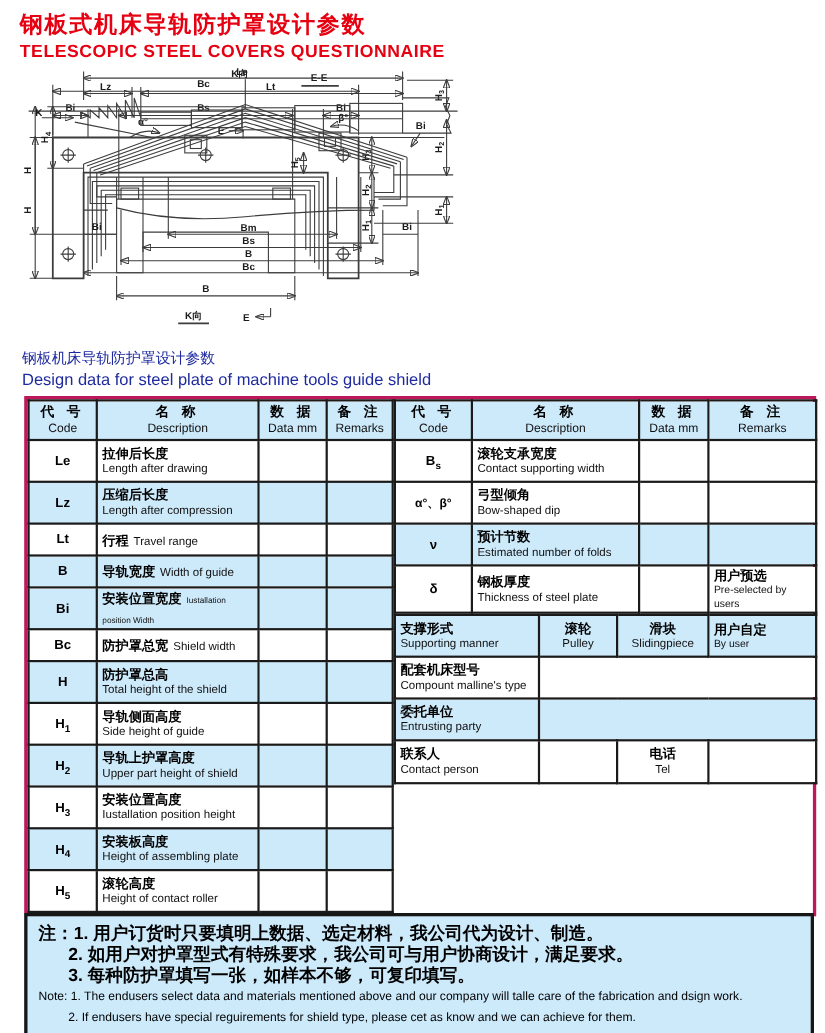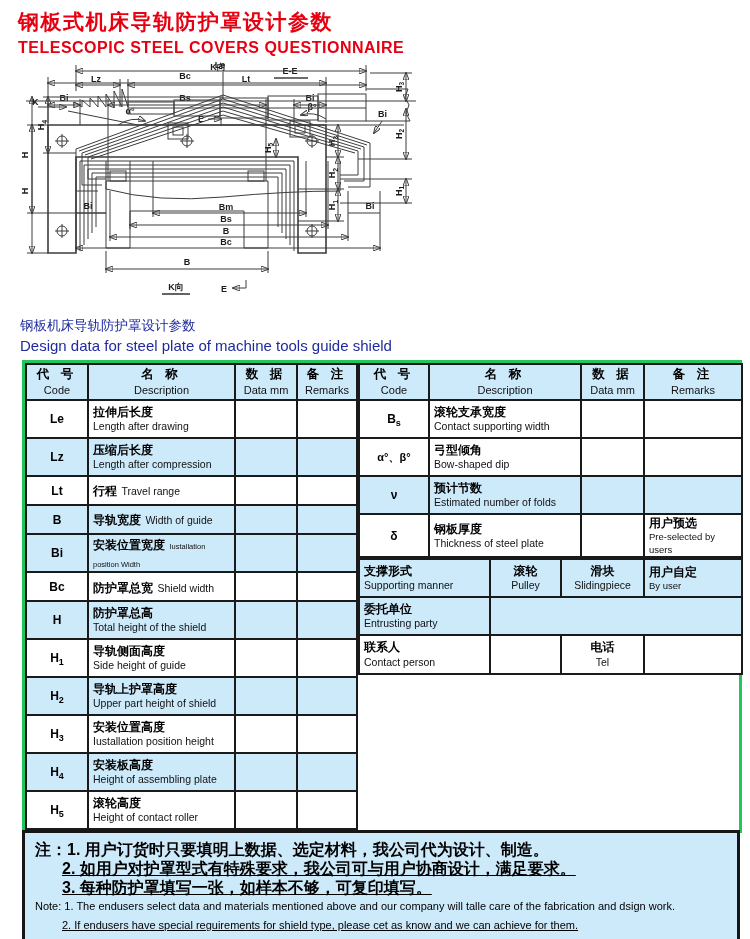--- a/index.html
+++ b/index.html
@@ -19,42 +19,42 @@
   .dg line, .dg path, .dg rect, .dg circle, .dg polyline { stroke:#3c3c3c; fill:none; stroke-width:1; }
   .dg text { fill:#1c1c1c; font-family:"Liberation Sans","DejaVu Sans",sans-serif; font-size:9px; font-weight:bold; stroke:none; }
   .dg .thk { stroke-width:1.6; }
 
   
   .section-h { margin:4px 0 6px 2px; }
   .section-zh { color:#1e2a9e; font-weight:normal; font-size:13.5px; }
   .section-en { color:#1e2a9e; font-size:15px; margin-top:2px; }
 
   
-  .tbl-outer { margin-left:4px; width:714px; border:3px solid #22c55e; }
+  .tbl-outer { margin-left:4px; width:714px; border:3px solid #be185d; }
   .tbl-flex { display:flex; }
   table { border-collapse:collapse; table-layout:fixed; }
   td { border:2px solid #1a1a1a; padding:0 4px; vertical-align:middle; overflow:hidden; background:#fff; }
   tr.shade td { background:#cdeafb; }
   tr.h36 { height:36px; } tr.h38 { height:38px; } tr.h39 { height:39px; }
   tr.h29 { height:29px; } tr.h28 { height:28px; }
   .zh { font-weight:bold; font-size:12px; color:#000; line-height:1.35; }
   .en { font-size:10.5px; color:#101010; line-height:1.3; }
   .en.tiny { font-size:7.5px; }
   .rem-en { font-size:9.5px; color:#101010; line-height:1.3; }
   .ctr { text-align:center; }
   .cd { font-weight:bold; font-size:12px; color:#000; }
   .cd sub { font-size:9px; }
   .hd .zh { letter-spacing:4px; font-size:12.5px; }
   .hd .en { font-size:11px; }
 
   
   .notes { margin-left:4px; width:694px; margin-top:-3px; border:3px solid #161616; background:#cdeafb; padding:7px 8px 6px 10px; }
   .note-zh { font-weight:bold; font-size:16px; color:#000000; line-height:19px; }
   .note-en { font-size:11px; color:#000; line-height:19px; }
-  .ind { padding-left:27px;text-decoration:underline; }
+  .ind { padding-left:27px; }
 </style>
 </head>
 <body>
 
 <div class="page">
 
   <div class="title-zh">钢板式机床导轨防护罩设计参数</div>
   <div class="title-en">TELESCOPIC STEEL COVERS QUESTIONNAIRE</div>
 
   <div class="diagrams">
@@ -487,20 +487,27 @@
                 </td>
             <td class="ctr">
                   <div class="zh">滑块</div>
                   <div class="en">Slidingpiece</div>
                 </td>
             <td>
                   <div class="zh">用户自定</div>
                   <div class="rem-en">By user</div>
                 </td>
           </tr>
+          <tr class="h38">
+            <td>
+                  <div class="zh">配套机床型号</div>
+                  <div class="en">Compount malline's type</div>
+                </td>
+            <td colspan="3"></td>
+          </tr>
           <tr class="h38 shade">
             <td>
                   <div class="zh">委托单位</div>
                   <div class="en">Entrusting party</div>
                 </td>
             <td colspan="3"></td>
           </tr>
           <tr class="h39">
             <td>
                   <div class="zh">联系人</div>

